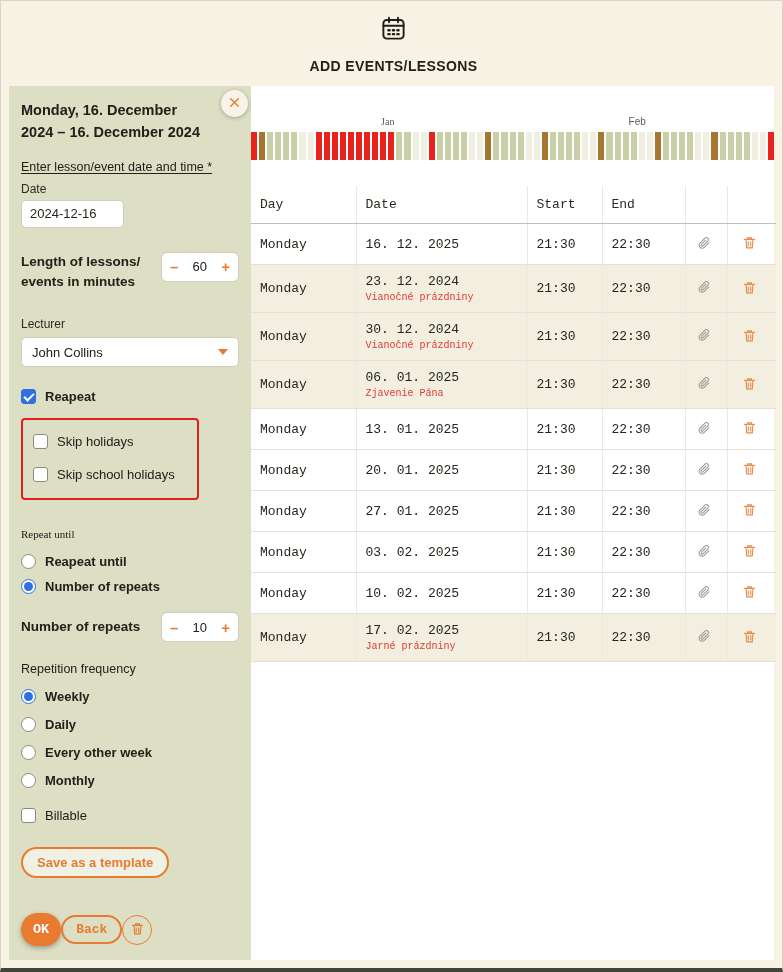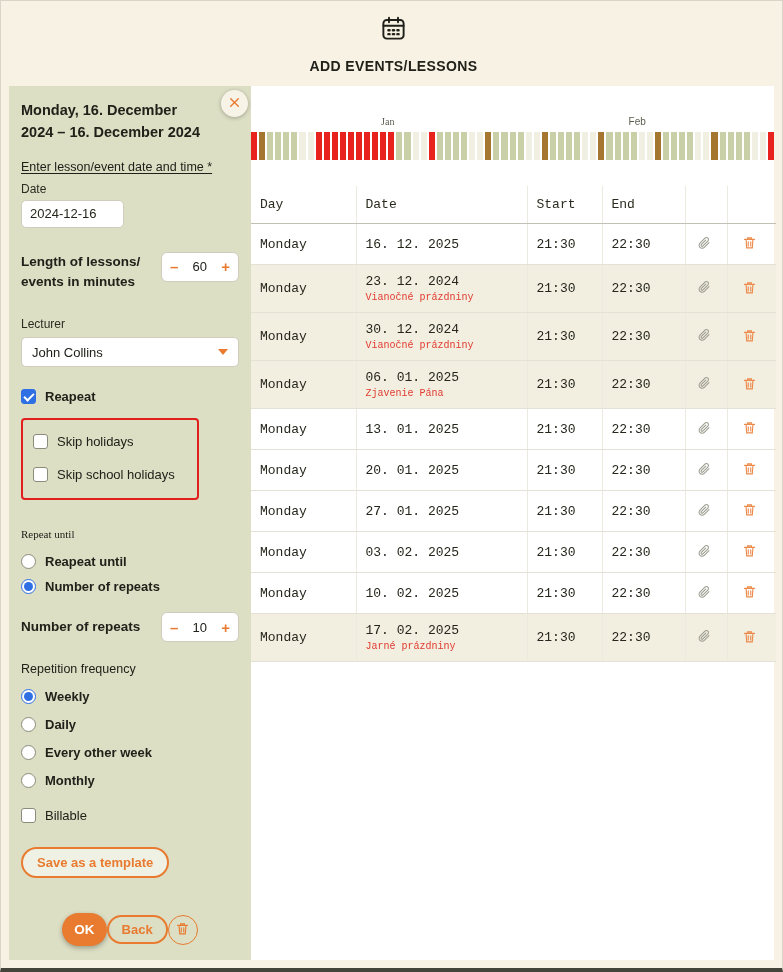--- a/index.html
+++ b/index.html
@@ -64,21 +64,21 @@
              display:flex;flex-direction:column;gap:18px;}
   .repeat-until-label{margin-top:28px;font-size:11px;font-family:Liberation Serif, serif;}
   .mt-r1{margin-top:14px;}
   .mt-r2{margin-top:10px;}
   .freq-label{margin-top:20px;font-size:12.5px;}
   .mt-f{margin-top:13px;}
   .mt-billable{margin-top:20px;}
   .save-template{margin-top:24px;align-self:flex-start;border:2px solid var(--accent);color:var(--accent);
                  font-weight:700;font-size:13px;padding:6px 14px;border-radius:16px;background:rgba(255,255,255,.55);
                  cursor:pointer;font-family:inherit;}
-  .sidebar-footer{margin-top:auto;display:flex;align-items:center;justify-content:center;padding-top:10px;}
+  .sidebar-footer{margin-top:auto;display:flex;align-items:center;justify-content:flex-start;padding-top:10px;font-family:Liberation Mono, monospace;}
   .ok-btn{background:var(--accent);color:#fff;font-weight:700;font-size:13.5px;border:none;border-radius:17px;
           padding:9px 12px;cursor:pointer;box-shadow:0 2px 5px rgba(0,0,0,.3);font-family:inherit;}
   .back-btn{border:2px solid var(--accent);color:var(--accent);font-weight:700;font-size:13px;background:transparent;
             border-radius:15px;padding:5px 13px;cursor:pointer;font-family:inherit;}
   .trash-btn{width:30px;height:30px;border-radius:50%;border:1.5px solid var(--accent);background:transparent;
              display:flex;align-items:center;justify-content:center;color:var(--accent);cursor:pointer;}
   
   .count{margin:16px 0 0 7px;font-size:13px;color:#33332a;}
   .timeline{margin-top:30px;}
   .month-labels{position:relative;height:13px;}

